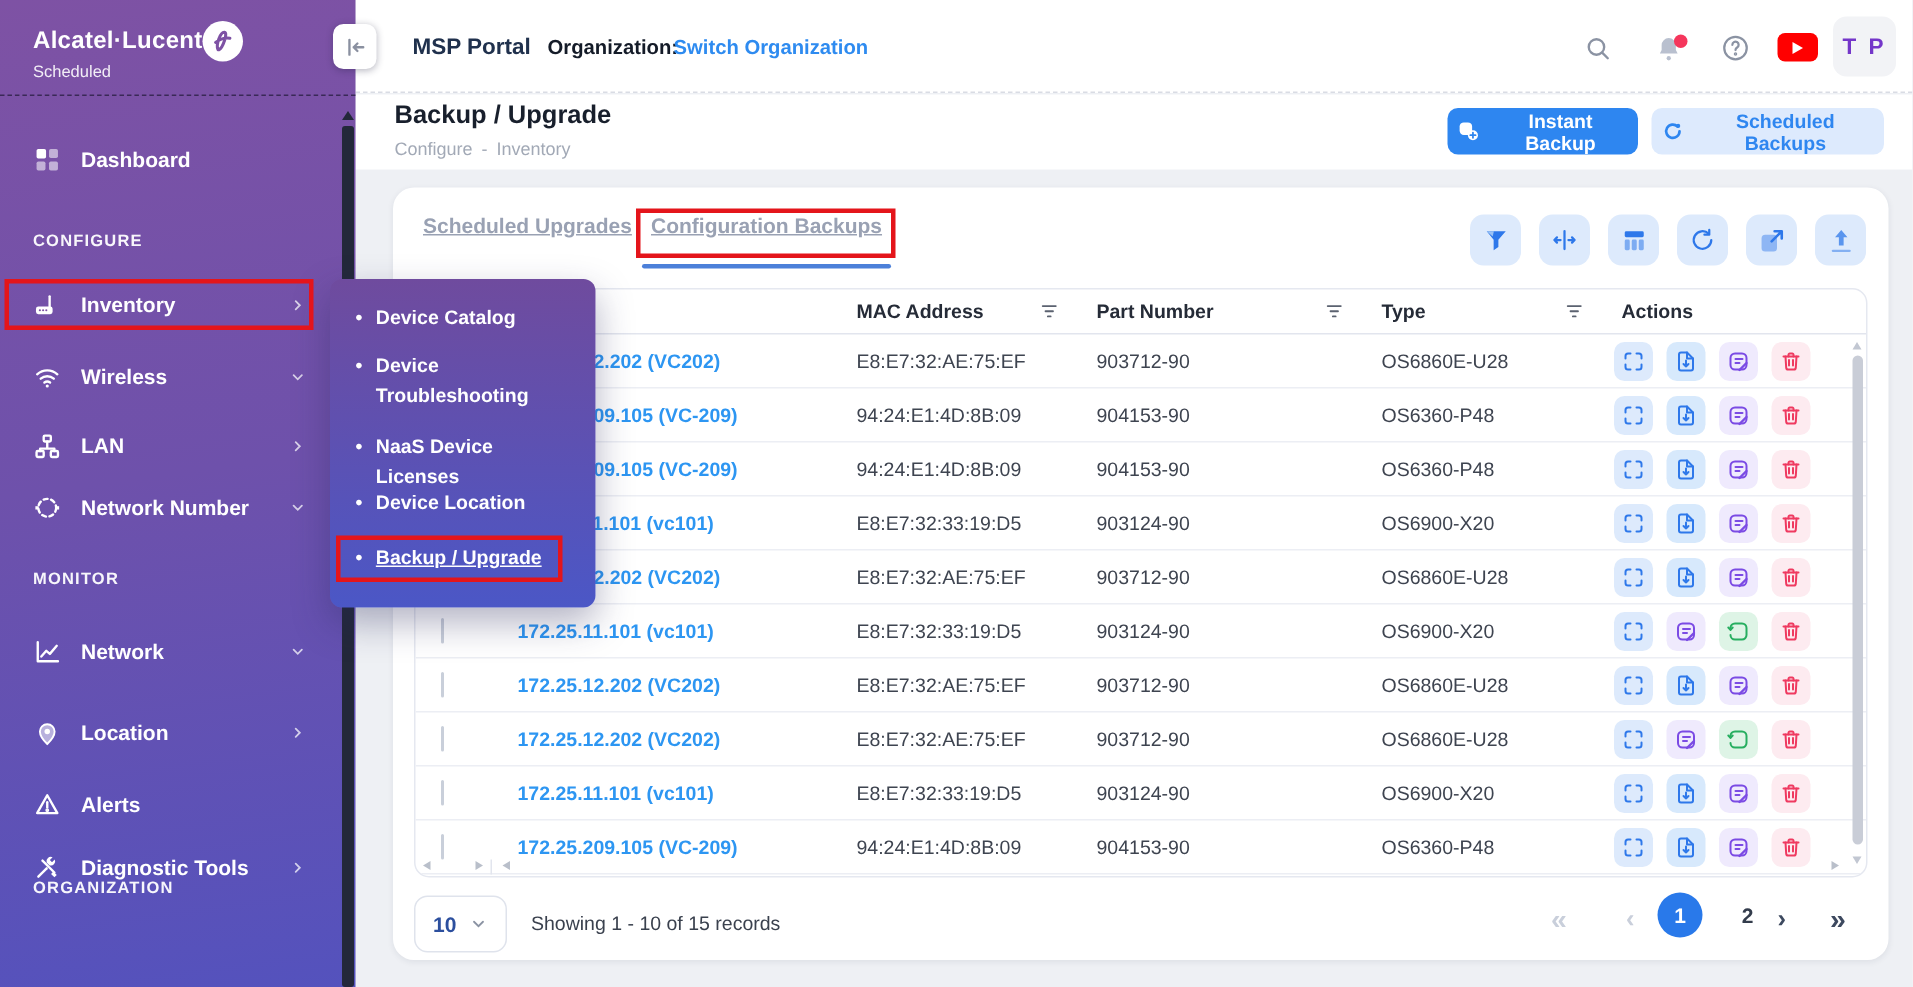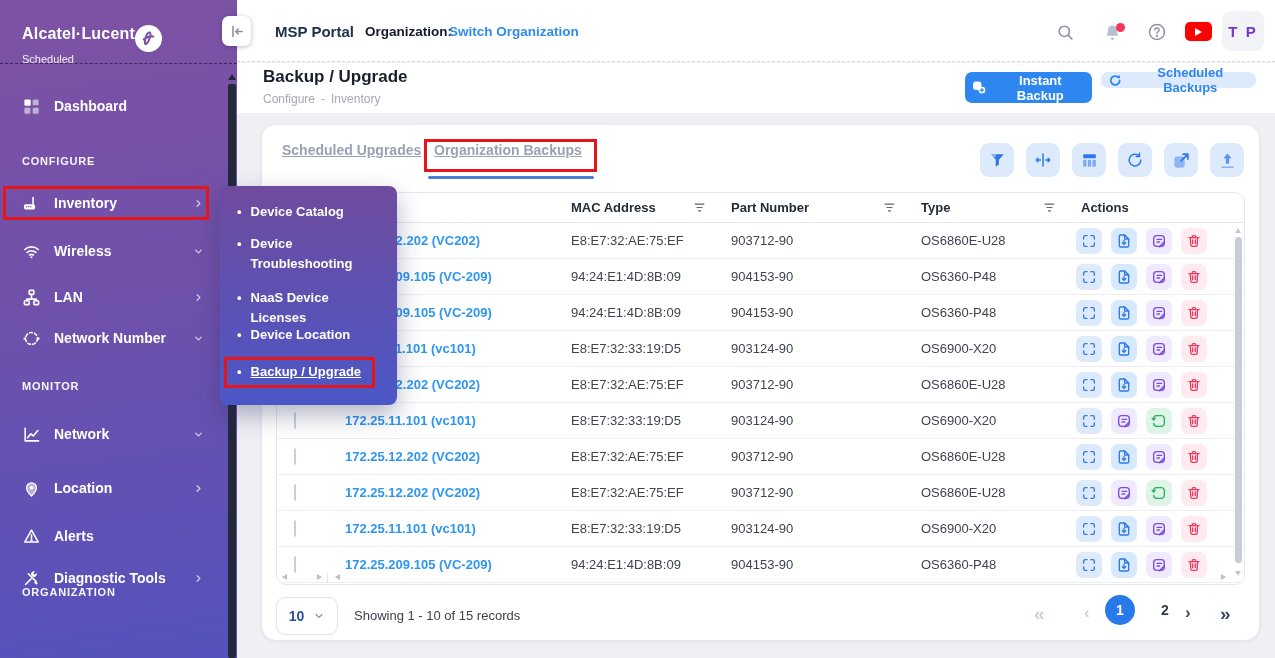--- a/index.html
+++ b/index.html
@@ -4,21 +4,21 @@
 <style>
   html,body{margin:0;padding:0;background:#eef0f4;}
   *{box-sizing:border-box;}
   .app{position:relative;width:1275px;height:658px;overflow:hidden;background:#eef0f4;
        font-family:"Liberation Sans",sans-serif;}
 
   
   .sidebar{position:absolute;left:0;top:0;width:237px;height:658px;z-index:10;
     background:linear-gradient(172deg,#7e52a4 0%,#6e51ab 48%,#5452bd 100%);}
   .logo{position:absolute;left:22px;top:14px;color:#fff;}
-  .logo-row{display:flex;gap:0;margin-top:11px;}
+  .logo-row{display:flex;align-items:center;gap:0;}
   .logo-text{font-size:16px;font-weight:700;letter-spacing:.2px;}
   .logo-mark{width:27px;height:27px;border-radius:50%;background:#fff;display:flex;align-items:center;justify-content:center;}
   .logo-sub{font-size:11px;margin-top:1px;opacity:.9;}
   .sidebar-divider{position:absolute;left:0;top:63px;width:237px;border-top:1px dashed rgba(15,15,35,.6);}
   .nav-item{position:absolute;left:0;width:230px;height:34px;display:flex;align-items:center;gap:13px;
     padding-left:22px;color:#fff;font-size:14px;font-weight:700;cursor:pointer;}
   .nav-item .chev{position:absolute;right:26px;opacity:.85;display:flex;}
   .nav-section{position:absolute;left:22px;color:rgba(255,255,255,.95);font-size:11px;font-weight:700;letter-spacing:.8px;}
   .sb-track{position:absolute;right:1px;top:84px;bottom:0;width:8px;background:#23283a;border-radius:2px;}
   .sb-up{position:absolute;right:1px;top:74px;width:0;height:0;border-left:4px solid transparent;
@@ -42,21 +42,21 @@
     display:flex;align-items:center;justify-content:center;font-size:15px;font-weight:700;color:#7436c9;
     letter-spacing:2px;cursor:pointer;}
 
   
   .titlebar{position:absolute;left:237px;top:63px;right:0;height:50px;background:#fff;}
   .page-title{position:absolute;left:26px;top:4px;font-size:17px;font-weight:700;color:#181f2c;}
   .breadcrumb{position:absolute;left:26px;top:29px;font-size:12px;color:#a2a9b6;display:flex;gap:6px;}
   .btn-instant{position:absolute;right:183px;top:9px;height:31px;width:127px;background:#2e86f0;color:#fff;
     border:0;border-radius:7px;font-size:13px;font-weight:700;display:flex;align-items:center;gap:7px;
     justify-content:center;cursor:pointer;font-family:inherit;}
-  .btn-sched{position:absolute;right:19px;top:9px;height:16px;width:155px;background:#ddeafd;color:#2e86f0;
+  .btn-sched{position:absolute;right:19px;top:9px;height:31px;width:155px;background:#ddeafd;color:#2e86f0;
     border:0;border-radius:7px;font-size:13px;font-weight:700;display:flex;align-items:center;gap:7px;
     justify-content:center;cursor:pointer;font-family:inherit;}
 
   
   .card{position:absolute;left:262px;top:125px;width:997px;height:515px;background:#fff;border-radius:14px;
     box-shadow:0 1px 4px rgba(25,35,65,.08);}
   .tab{position:absolute;top:17px;font-size:14px;font-weight:700;color:#99a1b3;cursor:pointer;text-decoration:underline;}
   .tab-underline{position:absolute;left:166px;top:51px;width:166px;height:3px;background:#4c80d9;border-radius:2px;}
   .tool{position:absolute;top:18px;width:34px;height:34px;border-radius:9px;background:#ddeafc;color:#2e78ea;
     display:flex;align-items:center;justify-content:center;cursor:pointer;border:0;}
@@ -326,21 +326,21 @@
           <path d="M18.5 12a6.5 6.5 0 1 1-1.9-4.6" stroke="#2e86f0" stroke-width="2.6" stroke-linecap="round"></path>
           <circle cx="17.2" cy="6.8" r="2" fill="#2e86f0"></circle>
         </svg>
       <span>Scheduled Backups</span>
     </button>
   </section>
 
   <main class="card">
     <div id="tabs">
         <span class="tab" style="left: 20px;">Scheduled Upgrades</span>
-        <span class="tab" style="left: 172px;">Organization Backups</span>
+        <span class="tab" style="left: 172px;">Configuration Backups</span>
       </div>
     <div class="tab-underline"></div>
     <div id="toolbar">
         <button class="tool" style="left: 718px;">
           <span style="display:flex">
             <svg width="19" height="19" viewBox="0 0 24 24">
               <path fill="currentColor" d="M4 4h16l-6.2 7.2v6L9.8 20v-8.8z"></path>
               <path fill="#9cc3f5" d="M4 4h6l-1 4.5z"></path>
             </svg>
           </span>

